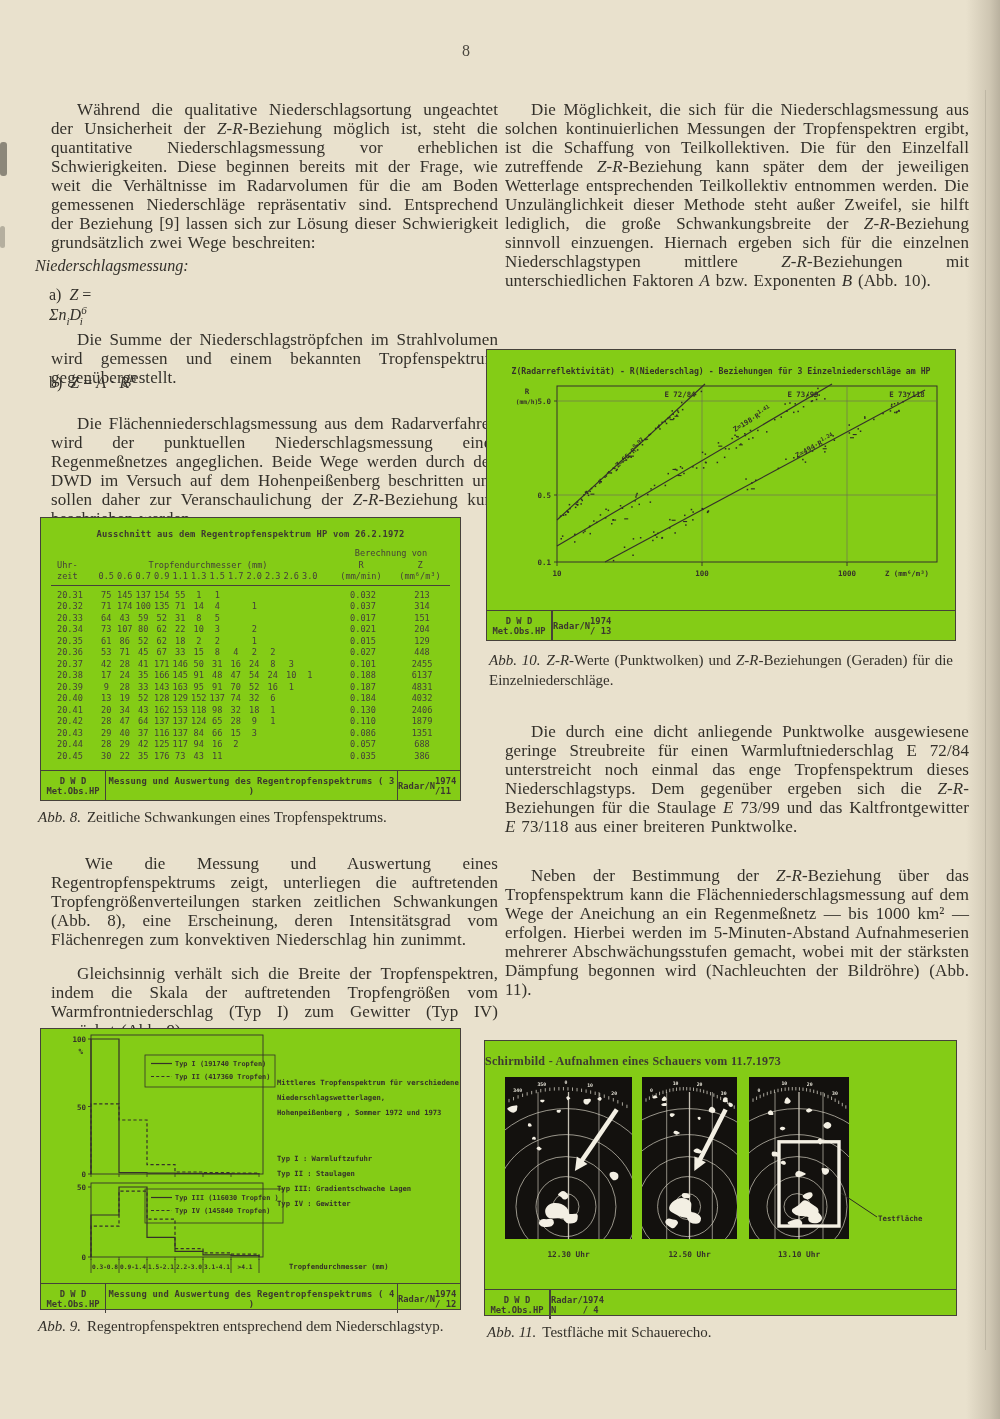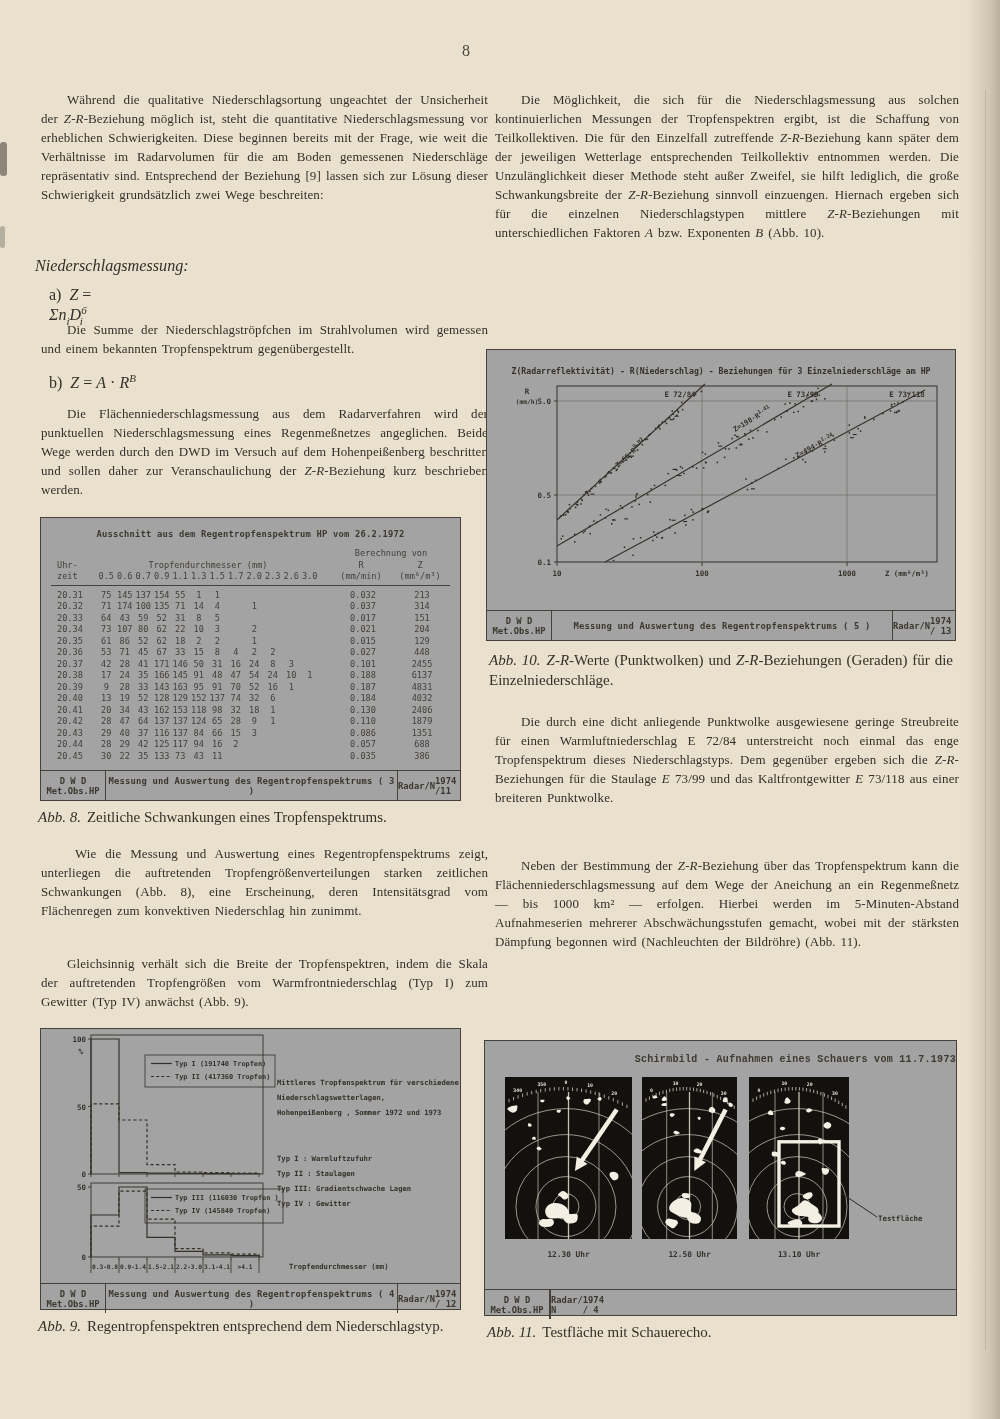--- a/index.html
+++ b/index.html
@@ -1,31 +1,31 @@
 <!DOCTYPE html>
 <html lang="de"><head>
 <meta charset="utf-8">
 <style>
   html,body{margin:0;padding:0;}
   body{width:1000px;height:1419px;position:relative;overflow:hidden;
        background:#e9e1cd;
        font-family:"Liberation Serif",serif;color:#33302a;}
   .pageno{position:absolute;left:462px;top:42px;font-size:16px;color:#4a463e;}
-  .para{position:absolute;text-align:justify;font-size:13px;line-height:19px;
-        margin:6px;word-spacing:1.5px;letter-spacing:.1px;}
+  .para{position:absolute;text-align:justify;font-size:17px;line-height:19px;
+        margin:16px;word-spacing:1.5px;letter-spacing:.1px;}
   .indent{text-indent:26px;}
   .lead{position:absolute;font-size:16.2px;margin:0;}
   .formula{position:absolute;font-size:16px;margin:0;padding-left:14px;}
   .formula sup{font-size:11px;}
   .formula sub{font-size:11px;}
   .formula .tuck{margin-left:-7px;}
   .figcap{position:absolute;font-size:15px;line-height:20px;margin:0;text-align:justify;}
   .figcap .caplabel{font-style:italic;margin-right:6px;}
   
-  .fig{position:absolute;border:1.3px solid #46413a;background:#a3a3a3;
+  .fig{position:absolute;border:1.3px solid #46413a;background:#84cc16;
        box-sizing:border-box;display:flex;flex-direction:column;}
   .figfooter{margin-top:auto;border-top:1.3px solid #46413a;display:flex;align-items:stretch;
        font-family:"DejaVu Sans Mono",monospace;font-weight:700;font-size:8.8px;color:#3c382f;
        height:30px;box-sizing:border-box;flex:0 0 30px;}
   .ff-left{width:64px;border-right:1.3px solid #46413a;display:flex;flex-direction:column;
        align-items:center;justify-content:center;line-height:10px;}
   .ff-mid{flex:1;display:flex;align-items:center;justify-content:center;letter-spacing:.2px;text-align:center;}
   .ff-right{width:62px;border-left:1.3px solid #46413a;display:flex;flex-direction:row;
        align-items:center;justify-content:center;line-height:10px;}
   
@@ -37,22 +37,22 @@
   .tgrid .c{text-align:center;line-height:11.5px;}
   .tgrid .l{text-align:left;padding-left:6px;line-height:11.5px;}
   .thead-wrap{border-bottom:1px solid #46413a;margin:0 10px 4px 10px;padding-bottom:2px;}
   .thead-wrap .tgrid{padding:0;}
   .span12{grid-column:2 / span 12;}
   .span2{grid-column:15 / span 2;}
   .col15{grid-column:15;}
   .col16{grid-column:16;}
   .rowline{line-height:11.8px;}
   
-  .figtitle{font-family:Liberation Mono, monospace;font-weight:700;font-size:10px;
-       color:#3e3a31;text-align:right;padding-top:13px;letter-spacing:.3px;flex:0 0 15px;}
+  .figtitle{font-family:Liberation Serif, serif;font-weight:700;font-size:12px;
+       color:#3e3a31;text-align:left;padding-top:13px;letter-spacing:.3px;flex:0 0 15px;}
   
   .smudge{position:absolute;background:#2f2d28;border-radius:3px;}
   .edge-curl{position:absolute;top:0;right:0;width:34px;height:100%;
        background:linear-gradient(to right, rgba(0,0,0,0) 0%, rgba(86,76,58,.18) 70%, rgba(60,52,38,.28) 100%);}
   .crease{position:absolute;top:90px;right:14px;width:1px;height:1260px;background:rgba(60,54,40,.14);}
   svg text{font-family:"DejaVu Sans Mono",monospace;}
 </style>
 </head>
 <body>
 
@@ -355,21 +355,21 @@
         <div class="c"></div>
         <div class=""></div>
         <div class="c">0.057</div>
         <div class="c">688</div>
       </div>
       <div class="tgrid rowline">
         <div class="l">20.45</div>
         <div class="c">30</div>
         <div class="c">22</div>
         <div class="c">35</div>
-        <div class="c">133</div>
+        <div class="c">176</div>
         <div class="c">73</div>
         <div class="c">43</div>
         <div class="c">11</div>
         <div class="c"></div>
         <div class="c"></div>
         <div class="c"></div>
         <div class="c"></div>
         <div class="c"></div>
         <div class=""></div>
         <div class="c">0.035</div>
@@ -743,21 +743,20 @@
           <rect x="365.7" y="84.0" width="4" height="1.1" fill="#2e2b25"></rect>
           <rect x="363.0" y="87.2" width="4" height="1.1" fill="#2e2b25"></rect>
           <rect x="263.9" y="138.3" width="4" height="1.1" fill="#2e2b25"></rect>
         </g>
       </svg></div>
   <div class="figfooter">
     <div class="ff-left">
         <span>D W D</span>
         <span>Met.Obs.HP</span>
       </div>
-    <div class="ff-mid">Messung und Auswertung des Regentropfenspektrums ( 5 )</div>
     <div class="ff-right">
         <span>Radar/N</span>
         <span>1974 / 13</span>
       </div>
   </div>
 </div>
 <p class="figcap" style="left:489px;top:650px;width:464px;">
   <span class="caplabel">Abb. 10.</span><span><i>Z-R</i>-Werte (Punktwolken) und <i>Z-R</i>-Beziehungen (Geraden) für die Einzelniederschläge.</span>
 </p>
 

